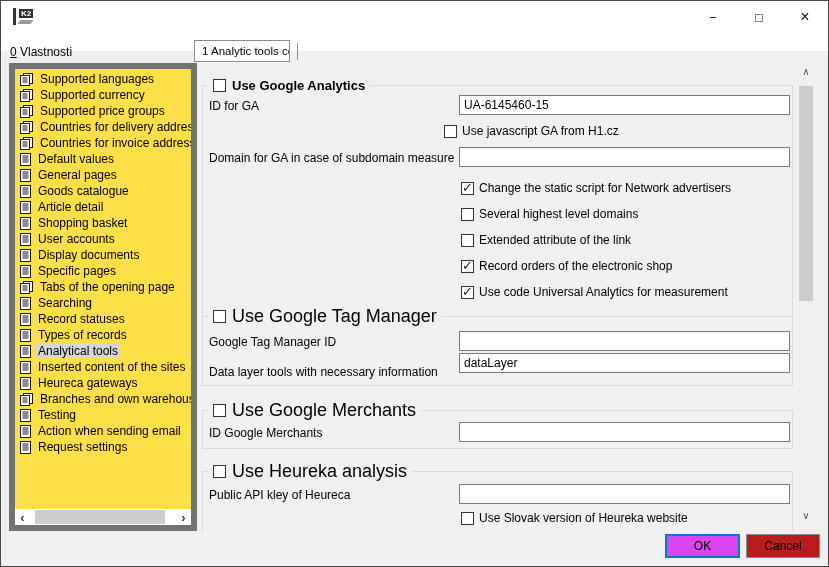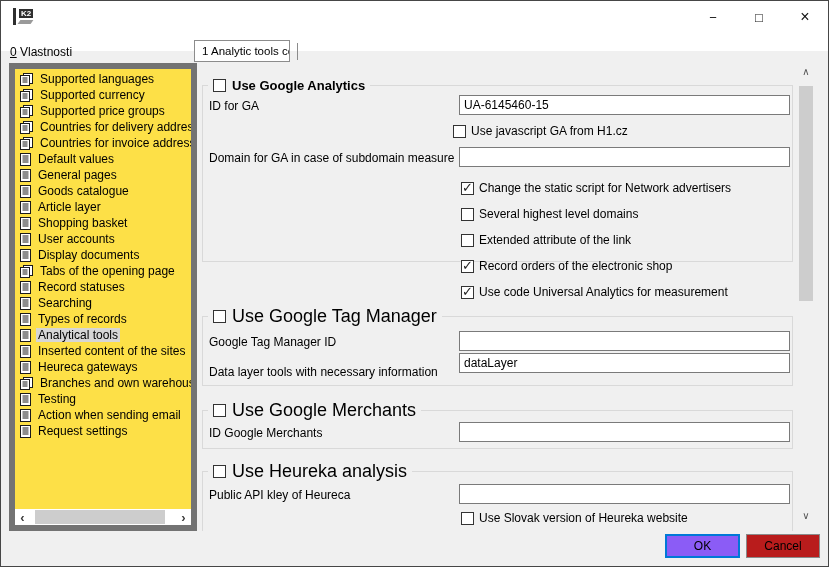--- a/index.html
+++ b/index.html
@@ -29,55 +29,55 @@
   .hscroll{position:absolute;left:0;right:0;bottom:0;height:16px;background:#fff;display:flex;align-items:stretch}
   .harrow{width:15px;display:flex;align-items:center;justify-content:center;color:#3b3b3b;font-size:13px;font-weight:bold}
   .htrack{flex:1;position:relative}
   .hthumb{position:absolute;left:5px;top:1px;bottom:1px;width:130px;background:#cdcdcd}
   
   .tab{position:absolute;left:193px;top:39px;width:96px;height:22px;background:#fff;border:1px solid #8c8c8c;
     box-sizing:border-box;line-height:20px;padding-left:7px;font-size:11.5px;white-space:nowrap;overflow:hidden}
   .tab-tick{position:absolute;left:296px;top:42px;width:1px;height:17px;background:#8c8c8c}
   
   .group{position:absolute;left:201px;width:591px;border:1px solid #d9d9d9;box-sizing:border-box}
-  .g1{top:84px;height:177px}
+  .g1{top:84px;height:232px}
   .g2{top:315px;height:70px}
   .g3{top:409px;height:39px}
   .g4{top:470px;height:60px;border-bottom:none}
   .gcaption{position:absolute;top:-9px;left:5px;background:#f0f0f0;padding:0 5px;display:flex;align-items:center;gap:6px;height:17px}
   .gtitle{font-size:18px}
   .g1 .gtitle{font-weight:bold;font-size:13px}
   .flabel{position:absolute;left:6px;white-space:nowrap}
   .txt{position:absolute;left:256px;width:331px;height:20px;border:1px solid #7a7a7a;background:#fff;
     box-sizing:border-box;font:inherit;font-size:12px;padding:0 4px;margin:0}
   .cb{width:13px;height:13px;border:1px solid #333;background:#fff;display:inline-block;position:relative;flex:none;box-sizing:border-box}
   .cbrow{display:flex;align-items:center;gap:5px;white-space:nowrap}
   .cbrow.checked .cb::after{content:"✓";position:absolute;left:0;top:-3px;font-size:13px;font-weight:bold;color:#222}
   
   .l-idga{top:13px}.t-idga{top:9px}
-  .r-js{position:absolute;left:250px;top:38px}
+  .r-js{position:absolute;left:241px;top:38px}
   .l-domain{top:65px}.t-domain{top:61px}
   .cbstack{position:absolute;left:258px;top:89px;display:flex;flex-direction:column}
   .cbstack .cbrow{height:26px}
   
   .l-gtmid{top:18px}.t-gtmid{top:14px}
   .l-dl{top:48px}.t-dl{top:36px}
   
   .l-merch{top:15px}.t-merch{top:11px}
   
   .l-api{top:16px}.t-api{top:12px}
   .r-slovak{position:absolute;left:258px;top:39px}
   
   .vscroll{position:absolute;left:797px;top:62px;width:16px;height:460px;display:flex;flex-direction:column}
   .varrow{height:16px;display:flex;align-items:center;justify-content:center;color:#555;font-size:10px}
   .vtrack{flex:1;position:relative}
   .vthumb{position:absolute;left:1px;right:1px;top:7px;height:215px;background:#cdcdcd}
   
   .btn{position:absolute;height:24px;background:#b91c1c;border:1px solid #8a8a8a;font:inherit;font-size:12px;box-sizing:border-box;cursor:default}
-  .ok{left:664px;top:533px;width:75px;border:2px solid #0078d7;background:#8b5cf6}
+  .ok{left:664px;top:533px;width:75px;border:2px solid #0078d7;background:#d946ef}
   .cancel{left:745px;top:533px;width:74px}
 </style>
 </head>
 <body>
 
 <div class="window">
 
   <div class="titlebar">
     <div class="app-icon">
       <span class="logo-bar"></span>
@@ -164,21 +164,21 @@
           </svg>
 
           <span class="lbl">Goods catalogue</span>
         </div>
         <div class="li icon-doc">
           <svg class="ic ic-doc" width="11" height="13" viewBox="0 0 11 13">
             <rect x="0.5" y="0.5" width="10" height="12" fill="#fff" stroke="#1a1a1a"></rect>
             <path d="M2.5 3h6M2.5 5h6M2.5 7h6M2.5 9h6" stroke="#1a1a1a" stroke-width="1" fill="none"></path>
           </svg>
 
-          <span class="lbl">Article layer</span>
+          <span class="lbl">Article detail</span>
         </div>
         <div class="li icon-doc">
           <svg class="ic ic-doc" width="11" height="13" viewBox="0 0 11 13">
             <rect x="0.5" y="0.5" width="10" height="12" fill="#fff" stroke="#1a1a1a"></rect>
             <path d="M2.5 3h6M2.5 5h6M2.5 7h6M2.5 9h6" stroke="#1a1a1a" stroke-width="1" fill="none"></path>
           </svg>
 
           <span class="lbl">Shopping basket</span>
         </div>
         <div class="li icon-doc">
@@ -190,44 +190,52 @@
           <span class="lbl">User accounts</span>
         </div>
         <div class="li icon-doc">
           <svg class="ic ic-doc" width="11" height="13" viewBox="0 0 11 13">
             <rect x="0.5" y="0.5" width="10" height="12" fill="#fff" stroke="#1a1a1a"></rect>
             <path d="M2.5 3h6M2.5 5h6M2.5 7h6M2.5 9h6" stroke="#1a1a1a" stroke-width="1" fill="none"></path>
           </svg>
 
           <span class="lbl">Display documents</span>
         </div>
+        <div class="li icon-doc">
+          <svg class="ic ic-doc" width="11" height="13" viewBox="0 0 11 13">
+            <rect x="0.5" y="0.5" width="10" height="12" fill="#fff" stroke="#1a1a1a"></rect>
+            <path d="M2.5 3h6M2.5 5h6M2.5 7h6M2.5 9h6" stroke="#1a1a1a" stroke-width="1" fill="none"></path>
+          </svg>
+
+          <span class="lbl">Specific pages</span>
+        </div>
         <div class="li icon-doc-multi">
 
           <svg class="ic ic-doc2" width="13" height="13" viewBox="0 0 13 13">
             <rect x="3.5" y="0.5" width="9" height="10" fill="#fff" stroke="#1a1a1a"></rect>
             <rect x="0.5" y="2.5" width="9" height="10" fill="#fff" stroke="#1a1a1a"></rect>
             <path d="M2.5 5h5M2.5 7h5M2.5 9h5" stroke="#1a1a1a" stroke-width="1" fill="none"></path>
           </svg>
           <span class="lbl">Tabs of the opening page</span>
         </div>
         <div class="li icon-doc">
           <svg class="ic ic-doc" width="11" height="13" viewBox="0 0 11 13">
             <rect x="0.5" y="0.5" width="10" height="12" fill="#fff" stroke="#1a1a1a"></rect>
             <path d="M2.5 3h6M2.5 5h6M2.5 7h6M2.5 9h6" stroke="#1a1a1a" stroke-width="1" fill="none"></path>
           </svg>
 
+          <span class="lbl">Searching</span>
+        </div>
+        <div class="li icon-doc">
+          <svg class="ic ic-doc" width="11" height="13" viewBox="0 0 11 13">
+            <rect x="0.5" y="0.5" width="10" height="12" fill="#fff" stroke="#1a1a1a"></rect>
+            <path d="M2.5 3h6M2.5 5h6M2.5 7h6M2.5 9h6" stroke="#1a1a1a" stroke-width="1" fill="none"></path>
+          </svg>
+
           <span class="lbl">Record statuses</span>
-        </div>
-        <div class="li icon-doc">
-          <svg class="ic ic-doc" width="11" height="13" viewBox="0 0 11 13">
-            <rect x="0.5" y="0.5" width="10" height="12" fill="#fff" stroke="#1a1a1a"></rect>
-            <path d="M2.5 3h6M2.5 5h6M2.5 7h6M2.5 9h6" stroke="#1a1a1a" stroke-width="1" fill="none"></path>
-          </svg>
-
-          <span class="lbl">Searching</span>
         </div>
         <div class="li icon-doc">
           <svg class="ic ic-doc" width="11" height="13" viewBox="0 0 11 13">
             <rect x="0.5" y="0.5" width="10" height="12" fill="#fff" stroke="#1a1a1a"></rect>
             <path d="M2.5 3h6M2.5 5h6M2.5 7h6M2.5 9h6" stroke="#1a1a1a" stroke-width="1" fill="none"></path>
           </svg>
 
           <span class="lbl">Types of records</span>
         </div>
         <div class="li icon-doc selected">

